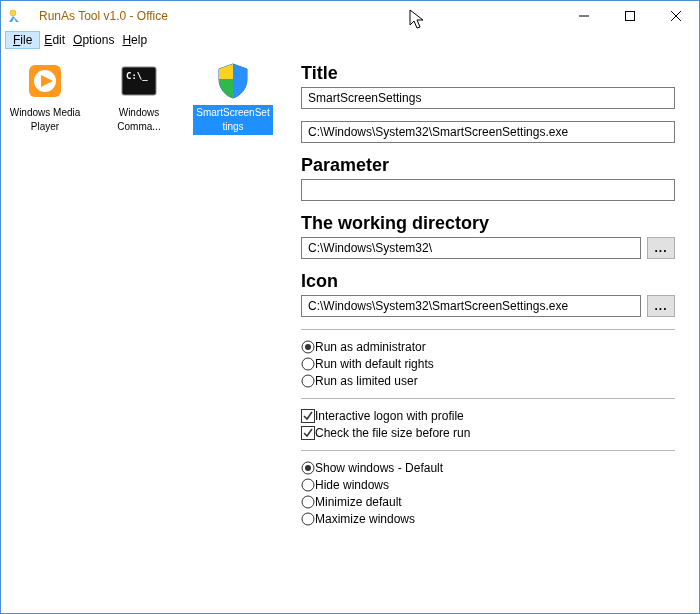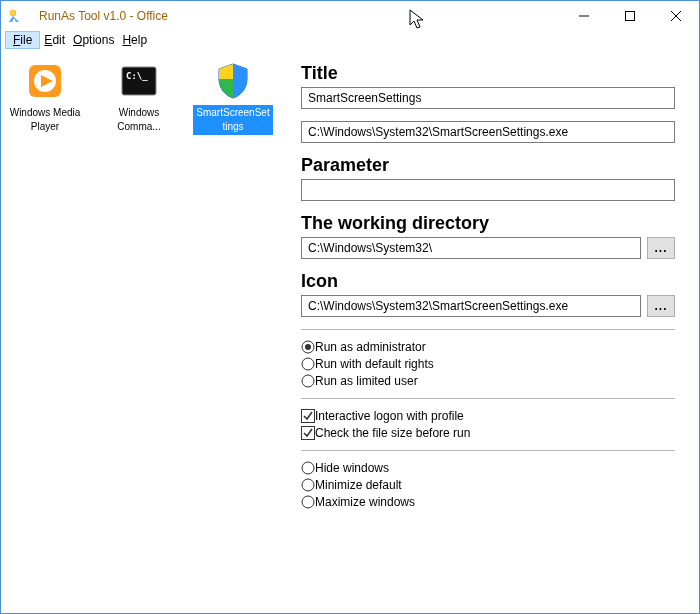--- a/index.html
+++ b/index.html
@@ -277,20 +277,27 @@
           <path d="M3 7 L6 10 L11 3" fill="none" stroke="#333" stroke-width="1.5"></path>
         </svg>
       <span>Check the file size before run</span>
     </div>
 
     <hr class="sep">
 
     <div class="opt-row">
       <svg class="radio" viewBox="0 0 14 14">
           <circle cx="7" cy="7" r="6" fill="#fff" stroke="#333"></circle>
+          <circle cx="7" cy="7" r="3" fill="#333"></circle>
+        </svg>
+      <span>Show windows - Default</span>
+    </div>
+    <div class="opt-row">
+      <svg class="radio" viewBox="0 0 14 14">
+          <circle cx="7" cy="7" r="6" fill="#fff" stroke="#333"></circle>
         </svg>
       <span>Hide windows</span>
     </div>
     <div class="opt-row">
       <svg class="radio" viewBox="0 0 14 14">
           <circle cx="7" cy="7" r="6" fill="#fff" stroke="#333"></circle>
         </svg>
       <span>Minimize default</span>
     </div>
     <div class="opt-row">

